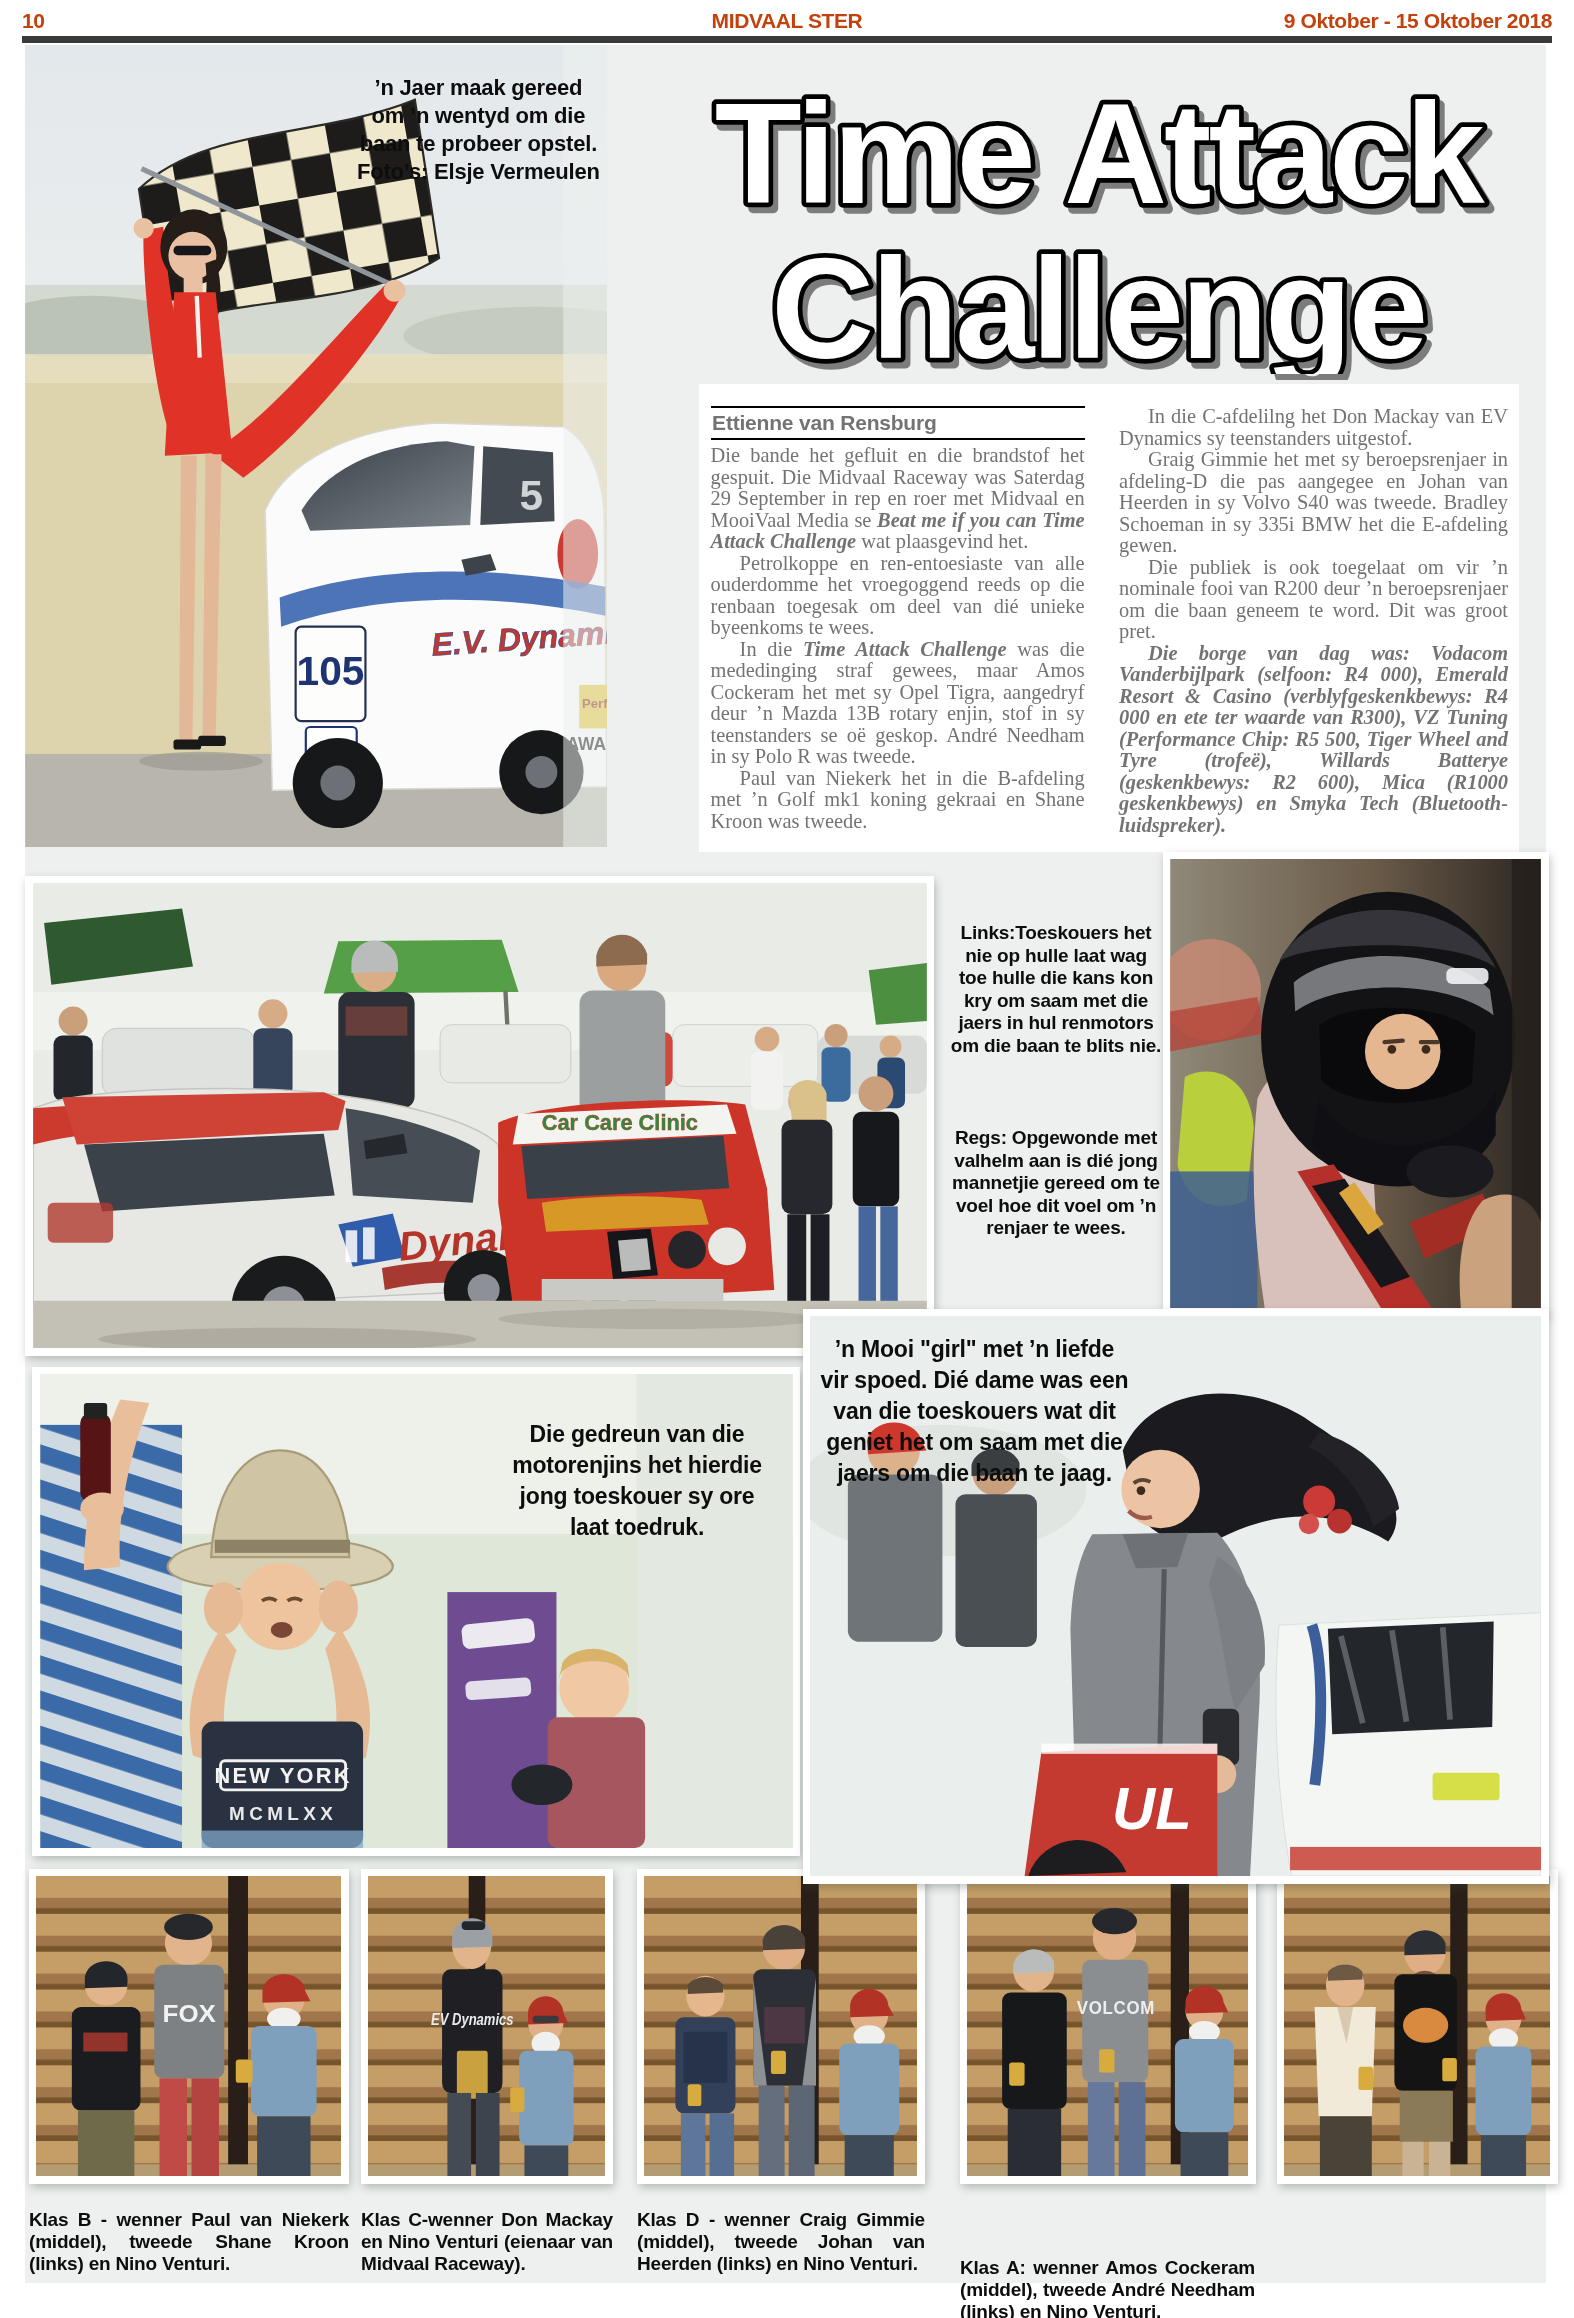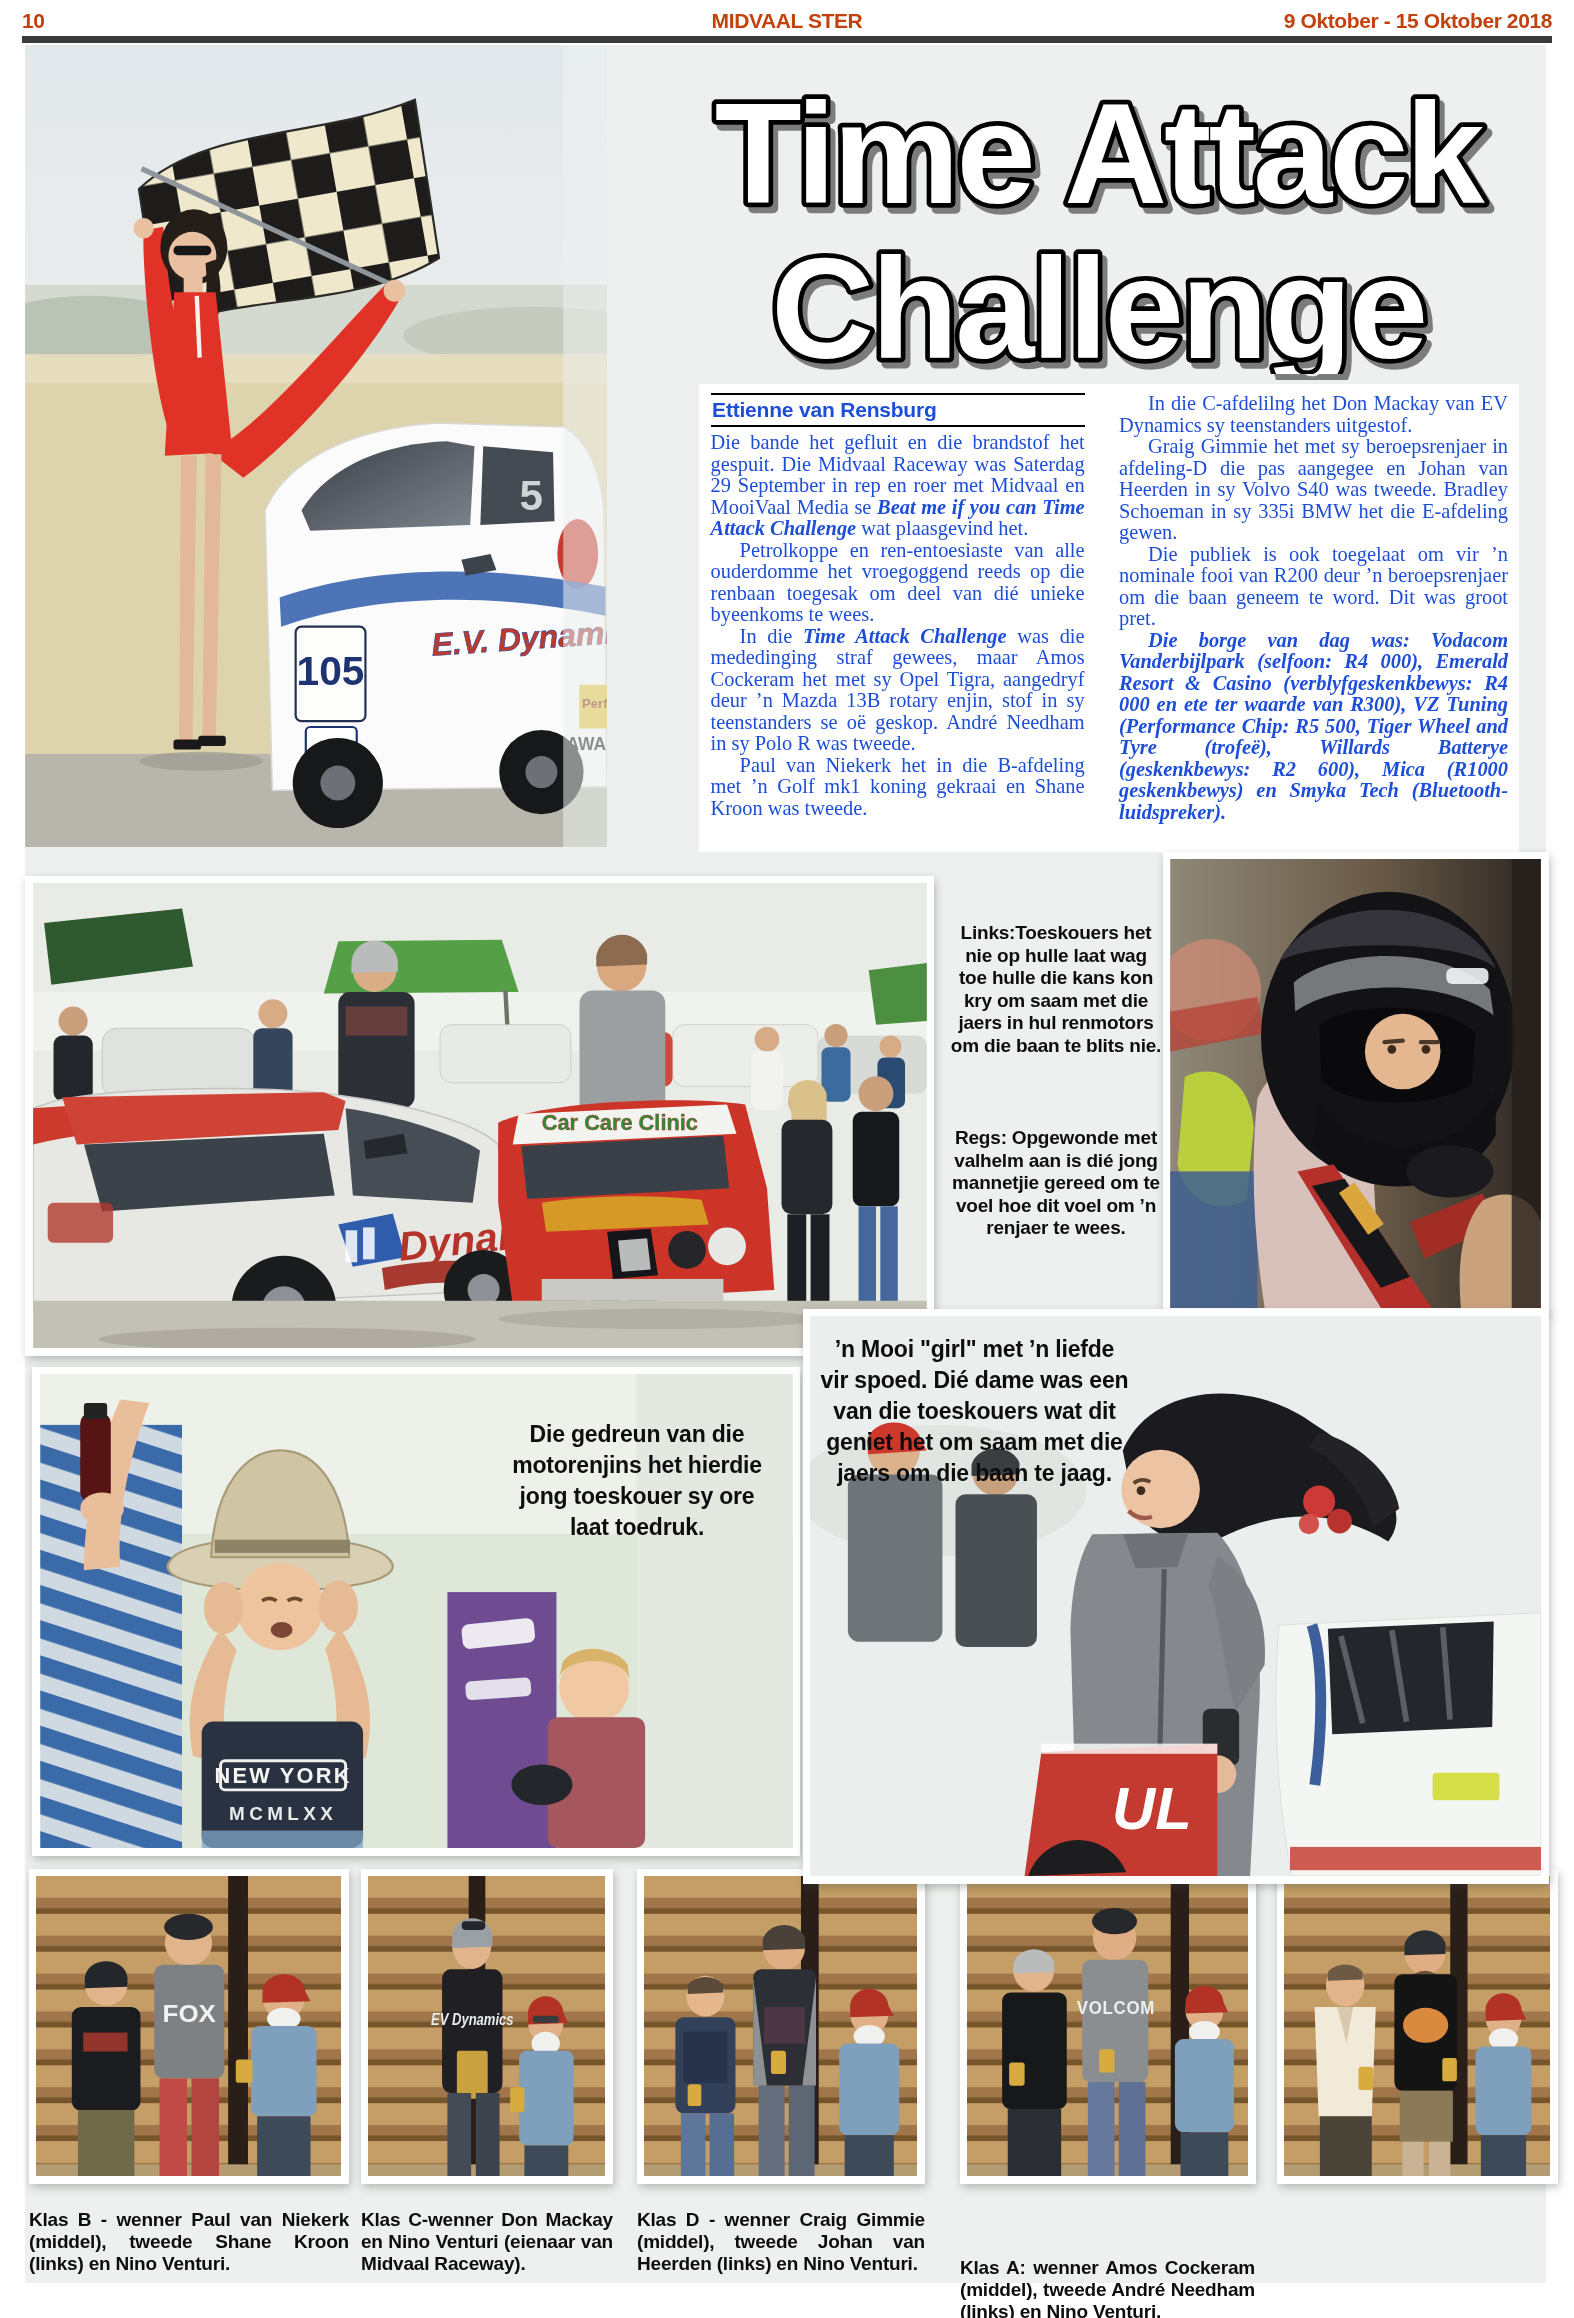--- a/index.html
+++ b/index.html
@@ -19,22 +19,22 @@
   .capC{text-align:center;}
   .lead-cap{font-size:22px;line-height:28px;}
   .side-cap{font-size:19px;line-height:22.5px;}
   .over-cap{font-size:23px;line-height:31px;z-index:6;}
   .bot-cap{font-size:19px;line-height:22px;text-align:justify;}
   
   #headline{position:absolute;left:649px;top:69px;filter:drop-shadow(5.8px 6.5px 0 rgba(30,30,30,0.55));}
   #headline text{font-family:"Liberation Sans",sans-serif;font-weight:bold;}
   
   #article{position:absolute;left:699px;top:384px;width:820px;height:468px;background:#ffffff;}
-  .col{position:absolute;top:9px;font-family:"Liberation Serif",serif;font-size:20.4px;line-height:21.5px;
-       text-align:justify;color:#1d4ed8;}
+  .col{position:absolute;top:22px;font-family:"Liberation Serif",serif;font-size:20.4px;line-height:21.5px;
+       text-align:justify;color:#737373;}
   #col1{left:11.6px;width:374px;}
   #col2{left:420px;width:389px;}
   .col p{margin:0;}
   .ind{text-indent:29px;}
   .bi{font-weight:bold;font-style:italic;}
   #byline{font-family:"Liberation Sans",sans-serif;font-weight:bold;font-size:21px;letter-spacing:-0.2px;
           border-top:2.2px solid #000;border-bottom:2.2px solid #000;padding:3.6px 0 5.1px 1.5px;margin-bottom:5.1px;}
   svg text{user-select:none;}
 </style>
 </head>
@@ -115,20 +115,21 @@
         <rect x="762" y="880" width="38" height="60" fill="#e2c438"></rect>
         <text x="766" y="912" font-size="18" font-weight="bold" fill="#8a2c12">Perf</text>
         <circle cx="430" cy="1015" r="62" fill="#17181a"></circle>
           <circle cx="430" cy="1015" r="24" fill="#6d7076"></circle>
         <circle cx="710" cy="1000" r="58" fill="#17181a"></circle>
           <circle cx="710" cy="1000" r="22" fill="#6d7076"></circle>
         <path d="M600 708 L640 700 L648 722 L606 730 Z" fill="#3c434b"></path>
       </g>
       <rect x="740" width="60" height="1103" fill="#edf0ee" opacity="0.55"></rect>
     </svg>
+    <div class="cap capC lead-cap" style="position:absolute;left:331px;top:29px;width:244px;">’n Jaer maak gereed om ’n wentyd om die baan te probeer opstel. Foto’s: Elsje Vermeulen</div>
   </div>
 
   <svg id="headline" width="898" height="305" viewBox="0 0 1235 420">
     <text x="618" y="185" text-anchor="middle" font-size="196" fill="#ffffff" stroke="#000000" stroke-width="13" stroke-linejoin="round" paint-order="stroke" letter-spacing="-4">Time Attack</text>
     <text x="618" y="398" text-anchor="middle" font-size="196" fill="#ffffff" stroke="#000000" stroke-width="13" stroke-linejoin="round" paint-order="stroke" letter-spacing="-4">Challenge</text>
   </svg>
 
   <div id="article">
     <div class="col" id="col1">
       <div id="byline">Ettienne van Rensburg</div>

